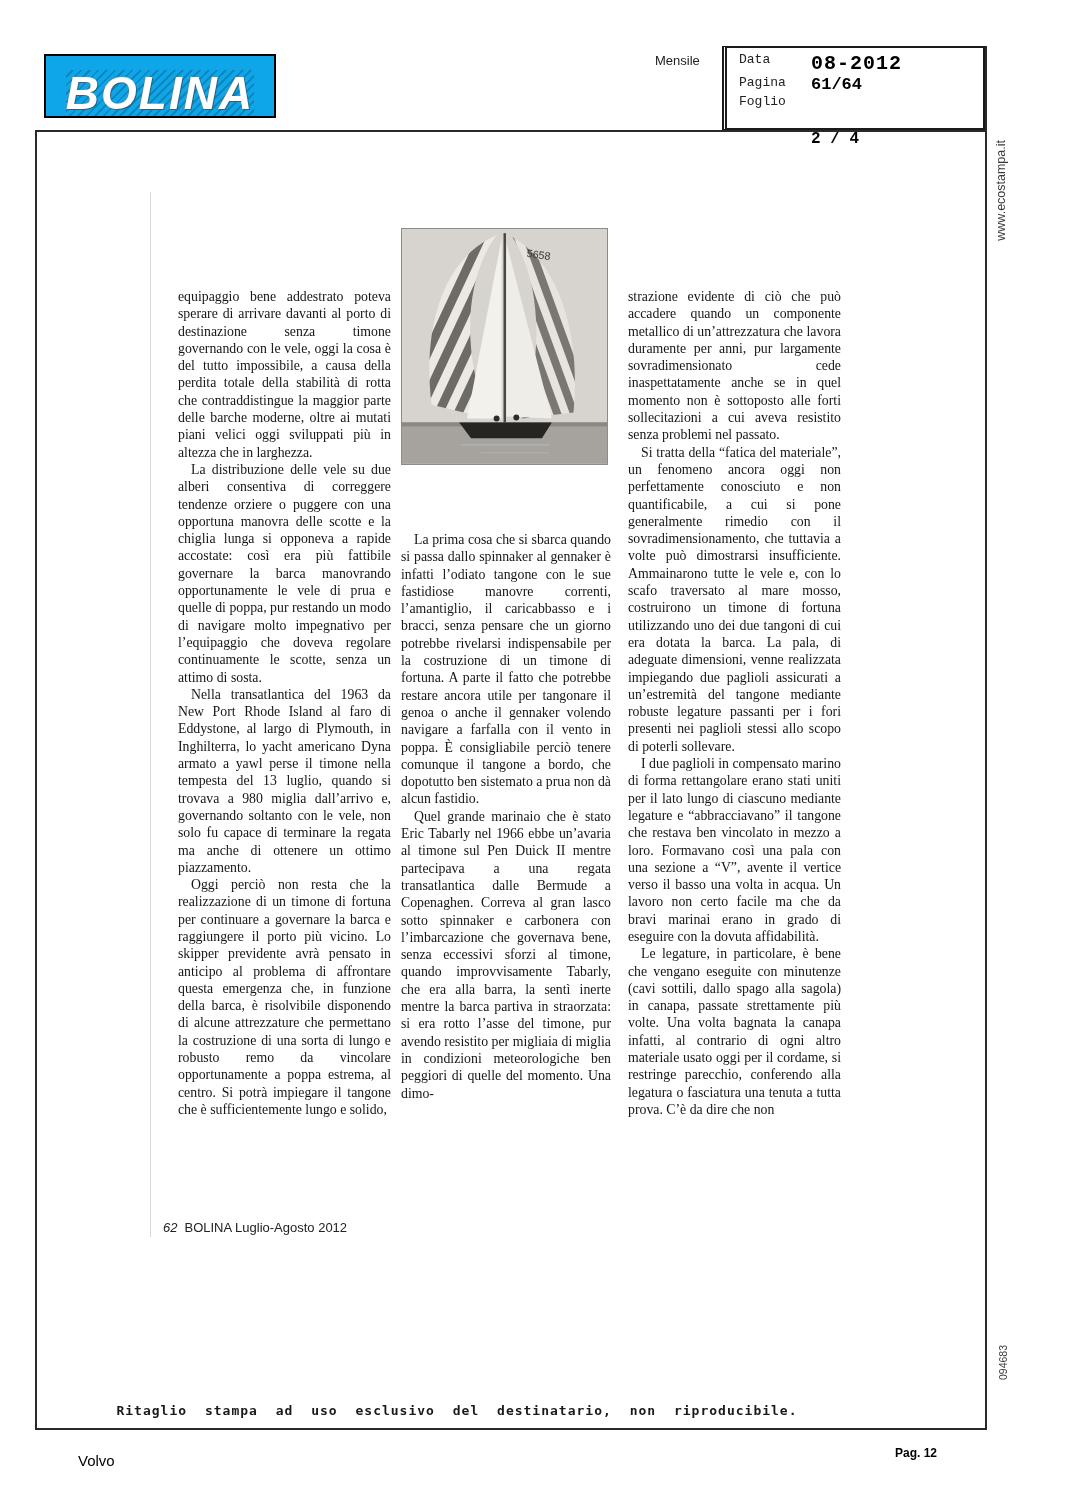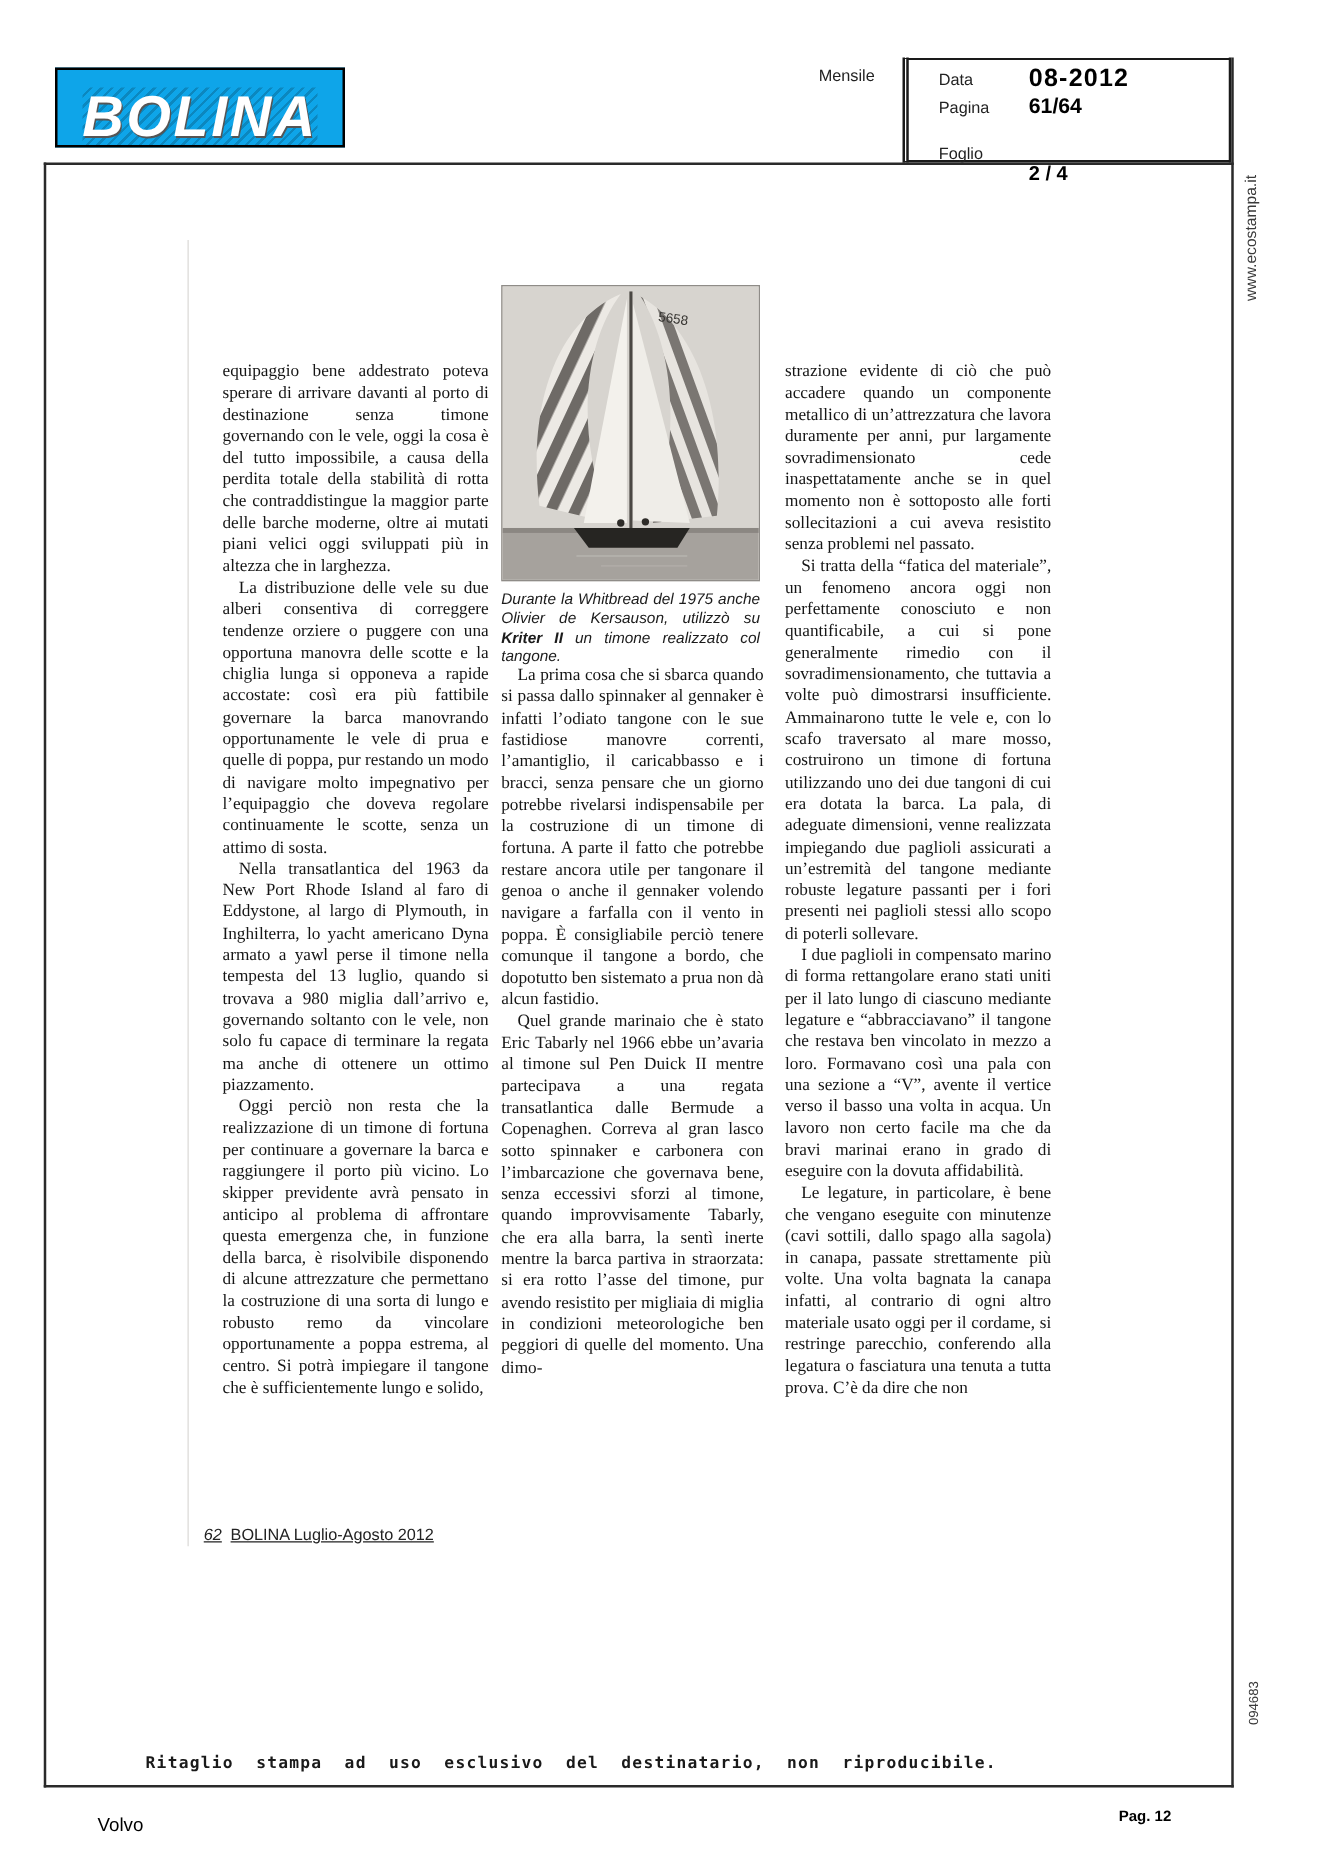--- a/index.html
+++ b/index.html
@@ -21,21 +21,21 @@
     text-shadow:1px 1px 0 #555;
     background-image:repeating-linear-gradient(135deg, rgba(0,0,0,0) 0 4px, rgba(0,0,0,0.18) 4px 6px);
   }
   .mensile { position:absolute; left:655px; top:53px; font-size:13px; color:#222; }
   .info-box {
     position:absolute; left:722px; top:46px; width:263px; height:84px;
     border:2px solid #1a1a1a; border-left:5px double #1a1a1a; box-sizing:border-box;
     background:#fff; display:flex; flex-direction:column; justify-content:space-around;
     padding:4px 0;
   }
-  .info-row { display:flex; align-items:center; padding-left:24px; }
+  .info-row { display:flex; align-items:flex-start; padding-left:12px;font-family:Liberation Mono, monospace; }
   .info-label { width:72px; font-size:13px; color:#222; }
   .info-value { font-weight:bold; color:#000; }
   .v-data   { font-size:20px; letter-spacing:1px; }
   .v-pagina { font-size:17px; }
   .v-foglio { font-size:16px;margin-top:36px; }
 
   
   .frame { position:absolute; background:#2a2a2a; }
   .frame-top    { left:35px;  top:130px;  width:952px; height:2px; }
   .frame-left   { left:35px;  top:130px;  width:2px;   height:1300px; }
@@ -69,21 +69,21 @@
   }
   .photo svg { display:block; width:100%; height:100%; }
   .caption {
     position:absolute; left:401px; top:472px; width:207px;
     font-size:12.3px; line-height:15.4px; font-style:italic; color:#1b1b1b;
     text-align:justify;
   }
   .caption b { font-weight:bold; }
 
   .article-footer {
-    position:absolute; left:163px; top:1220px; font-size:13px; color:#222;text-decoration:underline;
+    position:absolute; left:163px; top:1220px; font-size:13px; color:#222;
   }
   .article-footer .num { font-style:italic; margin-right:7px; }
 
   
   .ritaglio {
     position:absolute; left:35px; top:1403px; width:844px; text-align:center;
     font-family:"DejaVu Sans Mono", monospace; font-size:13px; font-weight:bold;
     letter-spacing:1px; word-spacing:9px; color:#1a1a1a;
   }
   .brand { position:absolute; left:78px; top:1452px; font-size:15px; color:#000; }
@@ -147,23 +147,20 @@
       <rect x="103" y="4" width="2.5" height="192" fill="#4a4743"></rect>
       <path d="M58,196 L152,196 L142,212 L70,212 Z" fill="#262522"></path>
       <circle cx="96" cy="192" r="3" fill="#2e2c29"></circle>
       <circle cx="116" cy="191" r="3" fill="#2e2c29"></circle>
       <rect x="60" y="218" width="90" height="1.5" fill="#bdbab5" opacity="0.6"></rect>
       <rect x="80" y="226" width="70" height="1.5" fill="#bdbab5" opacity="0.4"></rect>
       <text x="126" y="28" font-size="11" fill="#3a3835" font-family="Liberation Sans, sans-serif" transform="rotate(8 126 28)">5658</text>
     </svg>
   </div>
 
-  <div class="caption">
-    <span>Durante la Whitbread del 1975 anche Olivier de Kersauson, utilizzò su </span><b>Kriter II</b><span> un timone realizzato col tangone.</span>
-  </div>
 
   <div class="col col1">
     <p>equipaggio bene addestrato poteva sperare di arrivare davanti al porto di destinazione senza timone governando con le vele, oggi la cosa è del tutto impossibile, a causa della perdita totale della stabilità di rotta che contraddistingue la maggior parte delle barche moderne, oltre ai mutati piani velici oggi sviluppati più in altezza che in larghezza.</p>
     <p class="ind">La distribuzione delle vele su due alberi consentiva di correggere tendenze orziere o puggere con una opportuna manovra delle scotte e la chiglia lunga si opponeva a rapide accostate: così era più fattibile governare la barca manovrando opportunamente le vele di prua e quelle di poppa, pur restando un modo di navigare molto impegnativo per l’equipaggio che doveva regolare continuamente le scotte, senza un attimo di sosta.</p>
     <p class="ind">Nella transatlantica del 1963 da New Port Rhode Island al faro di Eddystone, al largo di Plymouth, in Inghilterra, lo yacht americano Dyna armato a yawl perse il timone nella tempesta del 13 luglio, quando si trovava a 980 miglia dall’arrivo e, governando soltanto con le vele, non solo fu capace di terminare la regata ma anche di ottenere un ottimo piazzamento.</p>
     <p class="ind">Oggi perciò non resta che la realizzazione di un timone di fortuna per continuare a governare la barca e raggiungere il porto più vicino. Lo skipper previdente avrà pensato in anticipo al problema di affrontare questa emergenza che, in funzione della barca, è risolvibile disponendo di alcune attrezzature che permettano la costruzione di una sorta di lungo e robusto remo da vincolare opportunamente a poppa estrema, al centro. Si potrà impiegare il tangone che è sufficientemente lungo e solido,</p>
   </div>
 
   <div class="col col2">
     <p class="ind">La prima cosa che si sbarca quando si passa dallo spinnaker al gennaker è infatti l’odiato tangone con le sue fastidiose manovre correnti, l’amantiglio, il caricabbasso e i bracci, senza pensare che un giorno potrebbe rivelarsi indispensabile per la costruzione di un timone di fortuna. A parte il fatto che potrebbe restare ancora utile per tangonare il genoa o anche il gennaker volendo navigare a farfalla con il vento in poppa. È consigliabile perciò tenere comunque il tangone a bordo, che dopotutto ben sistemato a prua non dà alcun fastidio.</p>

